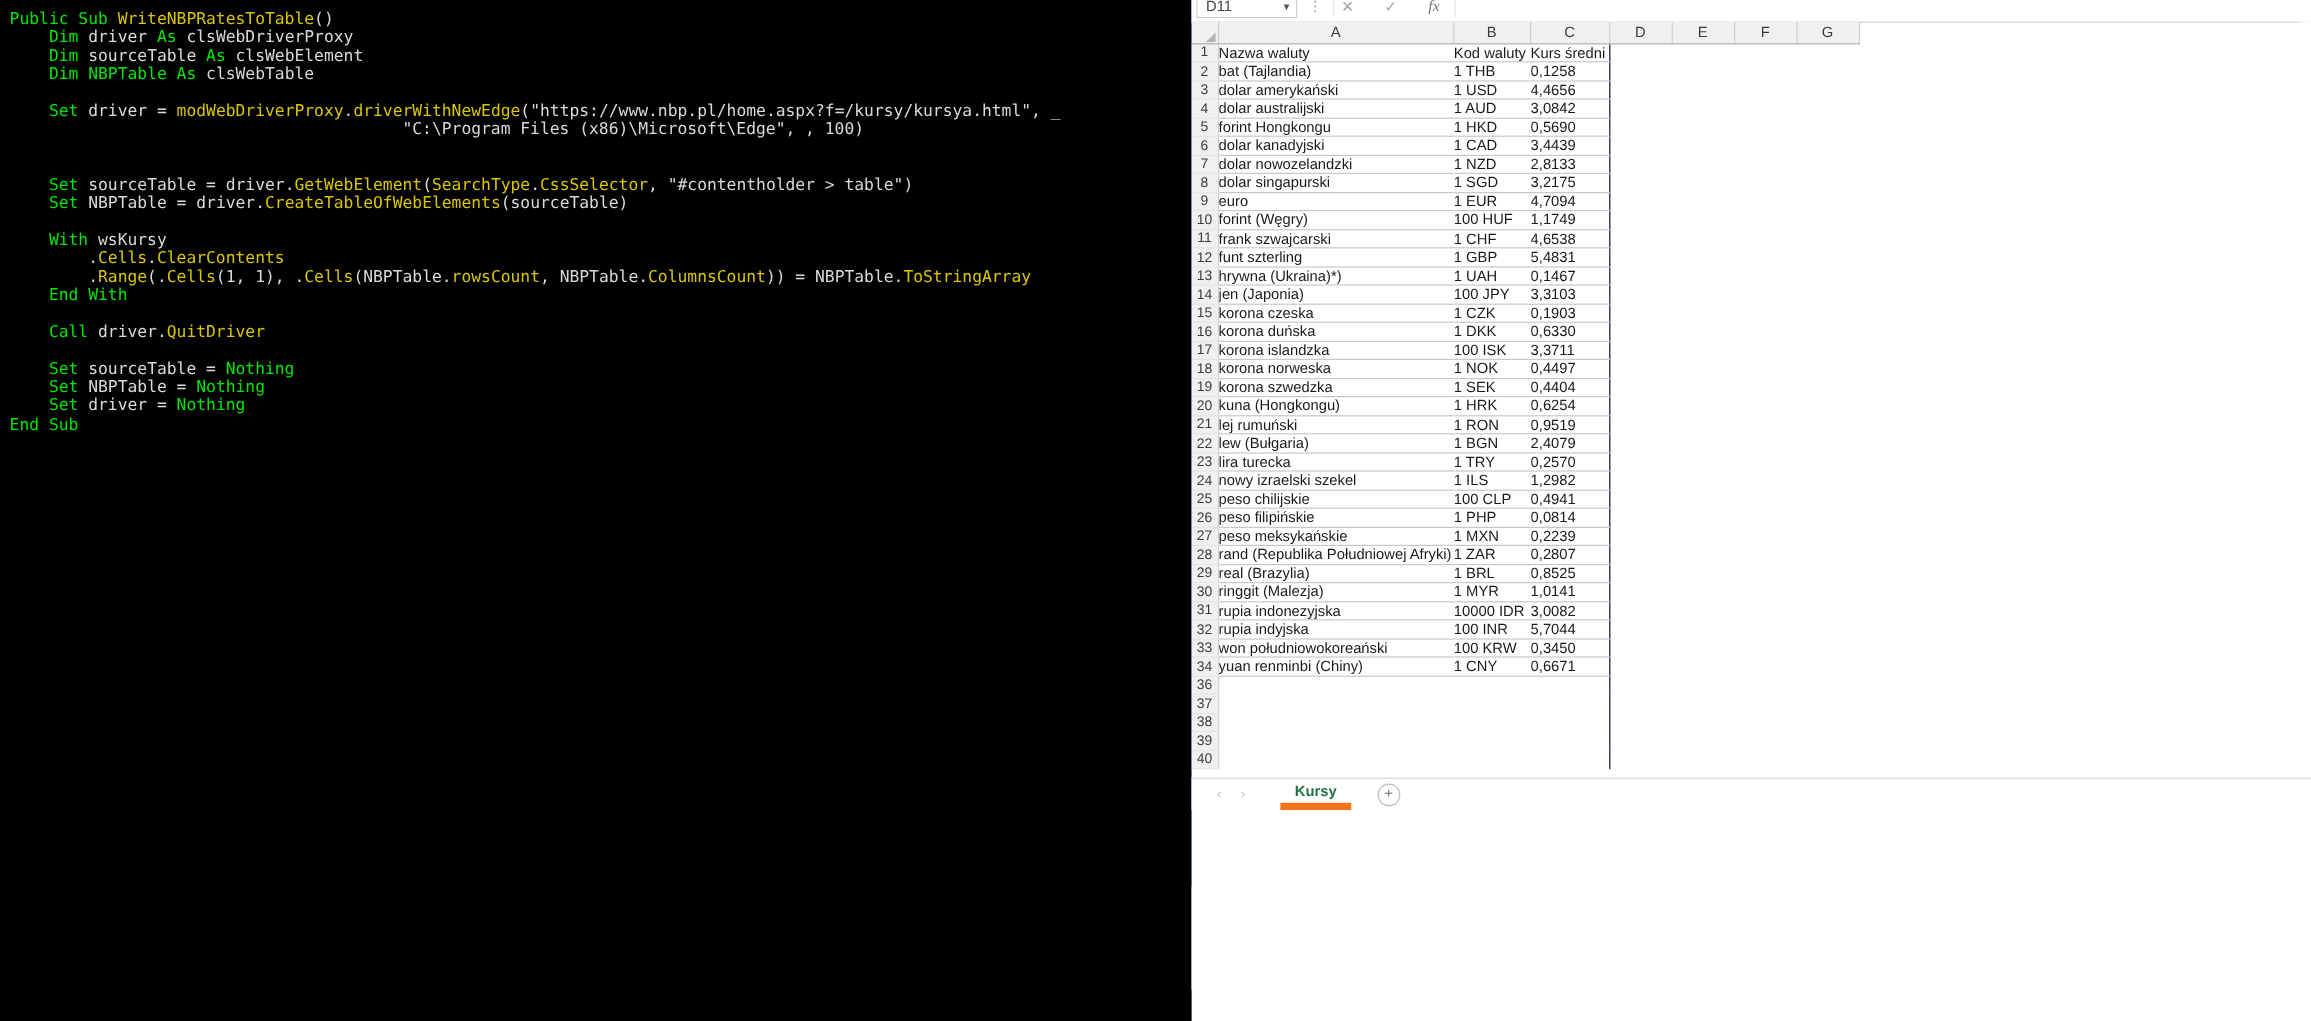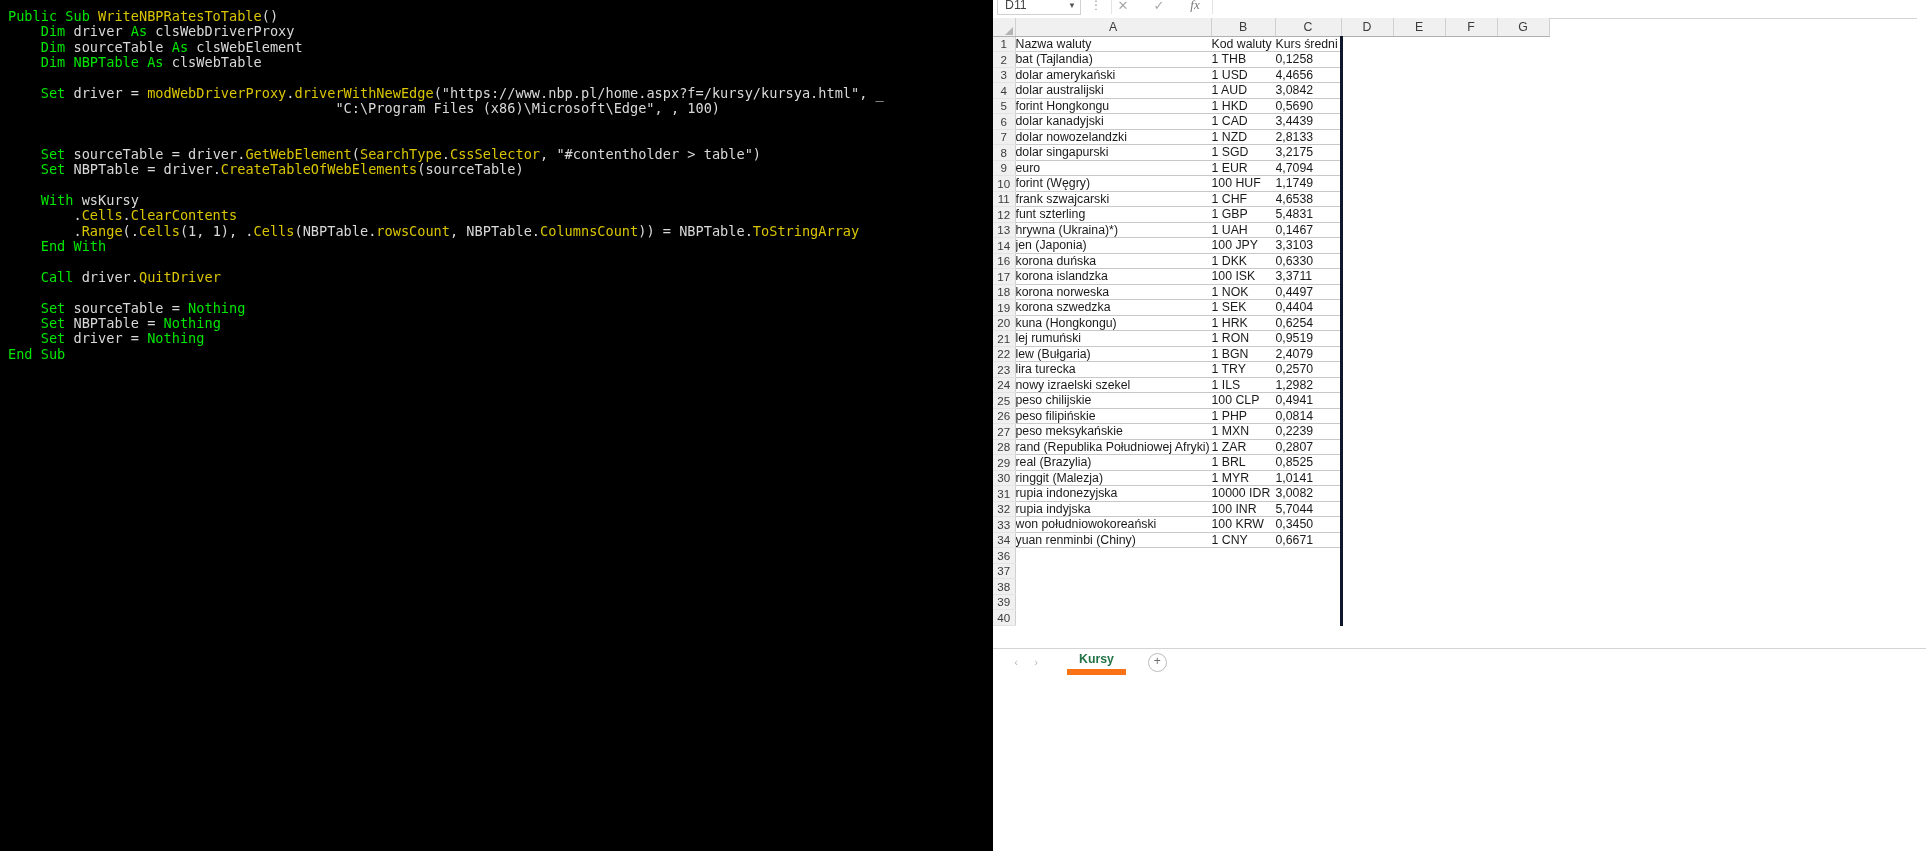--- a/index.html
+++ b/index.html
@@ -212,21 +212,21 @@
     border-bottom: 1px solid transparent;
   }
   .cell.bold { font-weight: normal; }
   .col-a { width: 196px; }
   .col-b { width: 64px; }
   .col-c { width: 66px; }
   .col-d { width: 52px; }
   .col-e { width: 52px; }
   .col-f { width: 52px; }
   .col-g { width: 52px; }
-  .cell-c { border-right: 3px solid #0f172a; }
+  .cell-c { border-right: 1px solid #0f172a; }
 
   
   .tabbar {
     position: absolute;
     left: 0;
     top: 648px;
     width: 933px;
     height: 26px;
     background: #ffffff;
     border-top: 1px solid #d4d4d4;
@@ -483,20 +483,30 @@
               <td class="rowhdr">14</td>
               <td class="cell">jen (Japonia)</td>
               <td class="cell">100 JPY</td>
               <td class="cell cell-c">3,3103</td>
               <td class="cell empty"></td>
               <td class="cell empty"></td>
               <td class="cell empty"></td>
               <td class="cell empty"></td>
             </tr>
             <tr>
+              <td class="rowhdr">15</td>
+              <td class="cell">korona czeska</td>
+              <td class="cell">1 CZK</td>
+              <td class="cell cell-c">0,1903</td>
+              <td class="cell empty"></td>
+              <td class="cell empty"></td>
+              <td class="cell empty"></td>
+              <td class="cell empty"></td>
+            </tr>
+            <tr>
               <td class="rowhdr">16</td>
               <td class="cell">korona duńska</td>
               <td class="cell">1 DKK</td>
               <td class="cell cell-c">0,6330</td>
               <td class="cell empty"></td>
               <td class="cell empty"></td>
               <td class="cell empty"></td>
               <td class="cell empty"></td>
             </tr>
             <tr>

